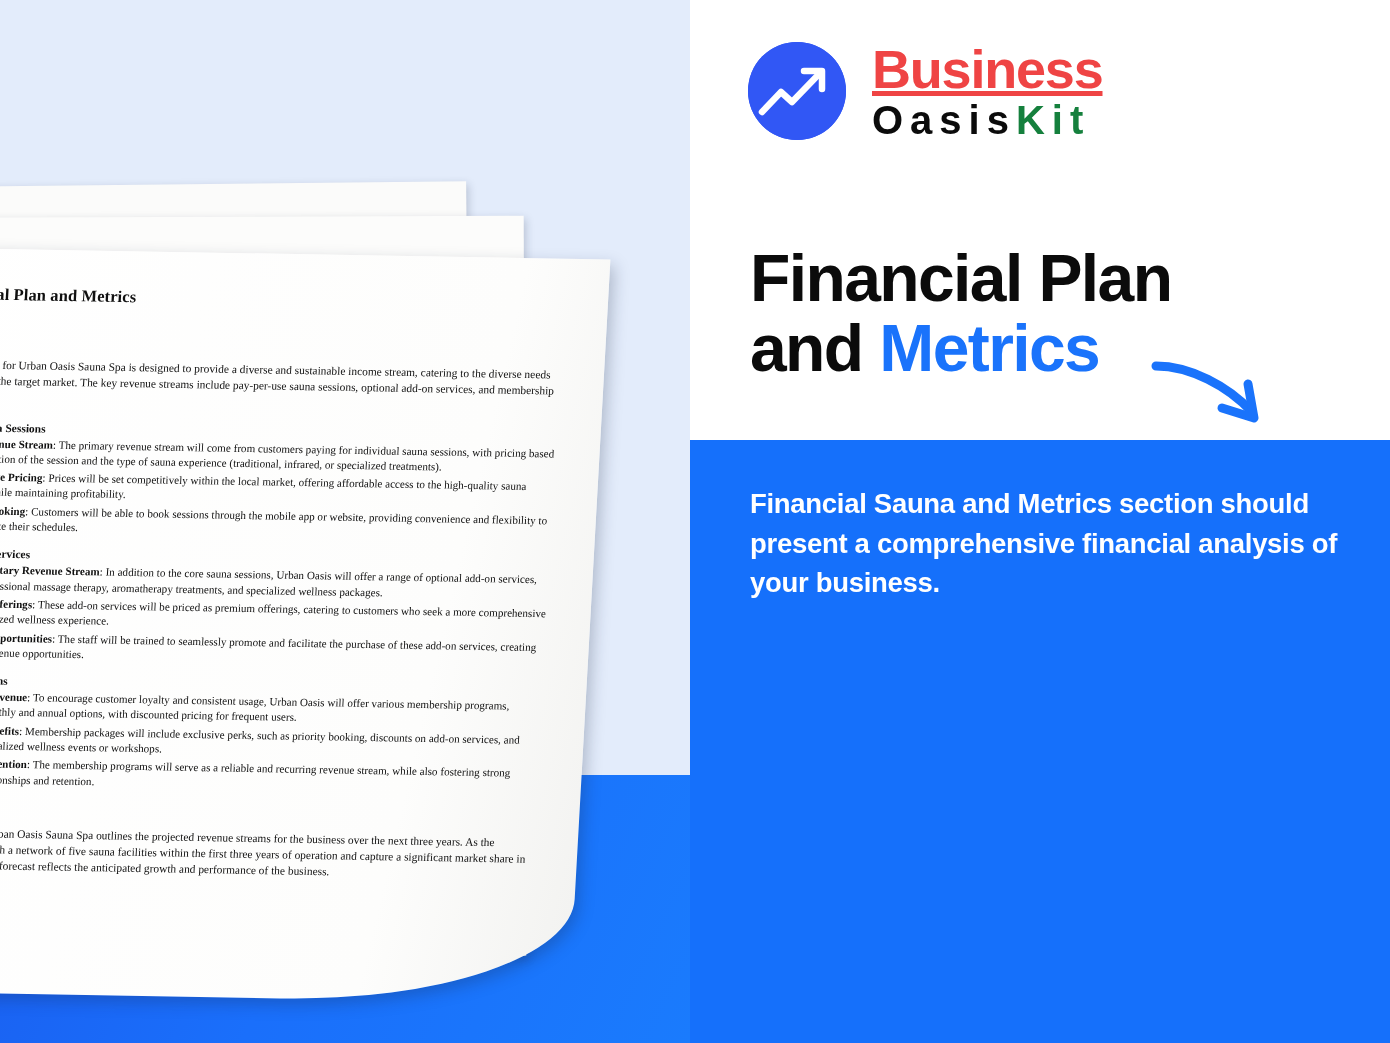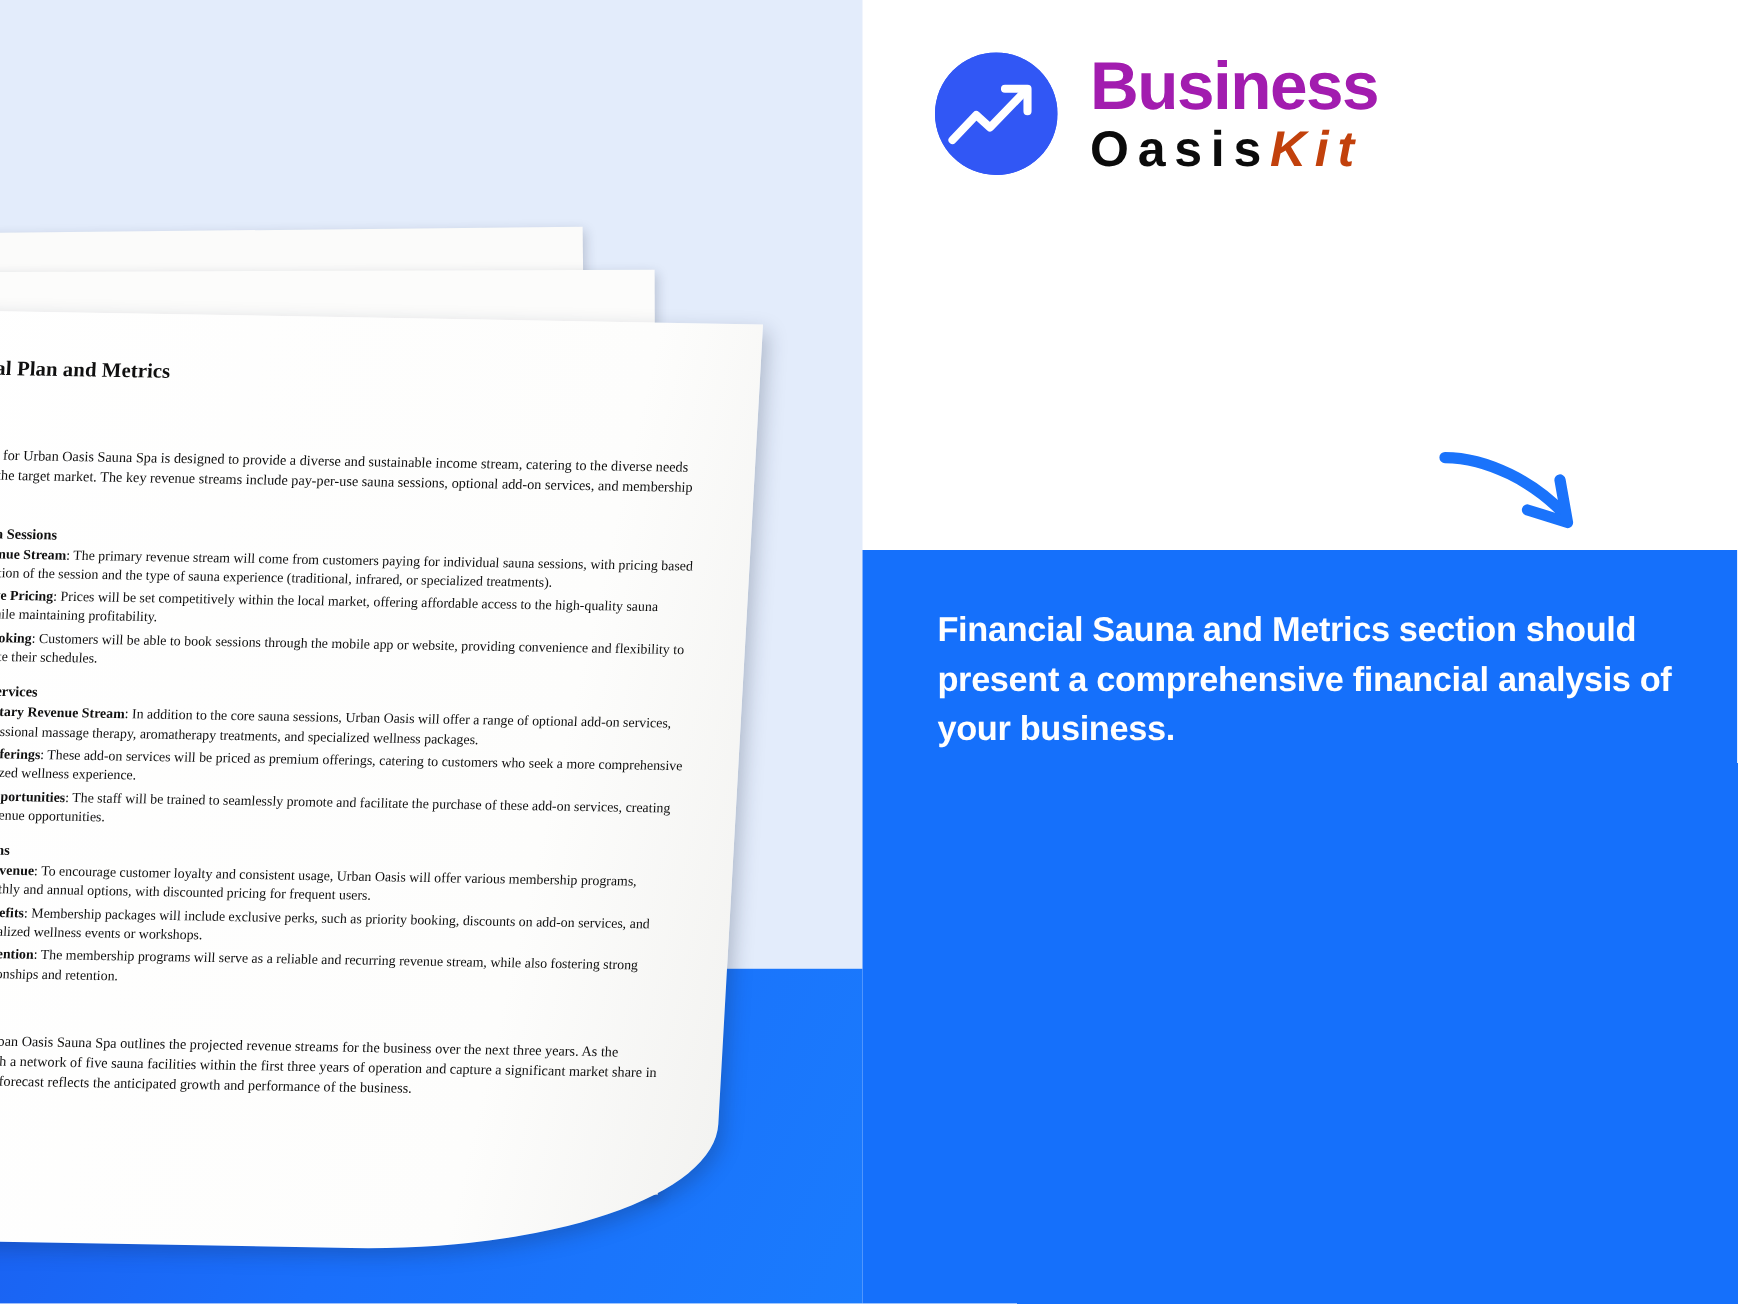--- a/index.html
+++ b/index.html
@@ -136,30 +136,31 @@
     border-radius: 50%;
     background: #3157f5;
     position: relative;
     flex: none;
   }
   .logo-words { line-height: 1; }
   .logo-line1 {
     font-size: 54px;
     font-weight: 800;
     letter-spacing: -1.2px;
-    color: #a21caf;
+    color: #ef4444;
+    text-decoration: underline;
   }
   .logo-line2 {
     font-size: 40px;
     font-weight: 700;
     letter-spacing: 7px;
     color: #0b0b0b;
     margin-top: 4px;
   }
-  .logo-kit { color: #c2410c; font-style: italic; }
+  .logo-kit { color: #15803d; }
 
   
   .headline {
     position: absolute;
     left: 750px; top: 244px;
     width: 600px;
     font-size: 66px;
     font-weight: 800;
     line-height: 1.06;
     letter-spacing: -1.6px;
@@ -265,20 +266,24 @@
     <div class="logo-words">
       <div class="logo-line1">
         <span>Business</span>
       </div>
       <div class="logo-line2">
         <span>Oasis</span><span class="logo-kit">Kit</span>
       </div>
     </div>
   </div>
 
+  <div class="headline">
+    <div>Financial Plan</div>
+    <div><span>and </span><span class="accent">Metrics</span></div>
+  </div>
 
   <div class="arrow-wrap">
     <svg width="140" height="90" viewBox="0 0 140 90" aria-hidden="true">
       <path d="M8 18 C 42 18, 80 38, 104 64" stroke="#1a73fb" stroke-width="9" fill="none" stroke-linecap="round"></path>
       <path d="M74 60 L106 70 L100 36" stroke="#1a73fb" stroke-width="9" fill="none" stroke-linecap="round" stroke-linejoin="round"></path>
     </svg>
   </div>
 
   <div class="panel-copy">
     <p class="panel-para">Financial Sauna and Metrics section should present a comprehensive financial analysis of your business.</p>

